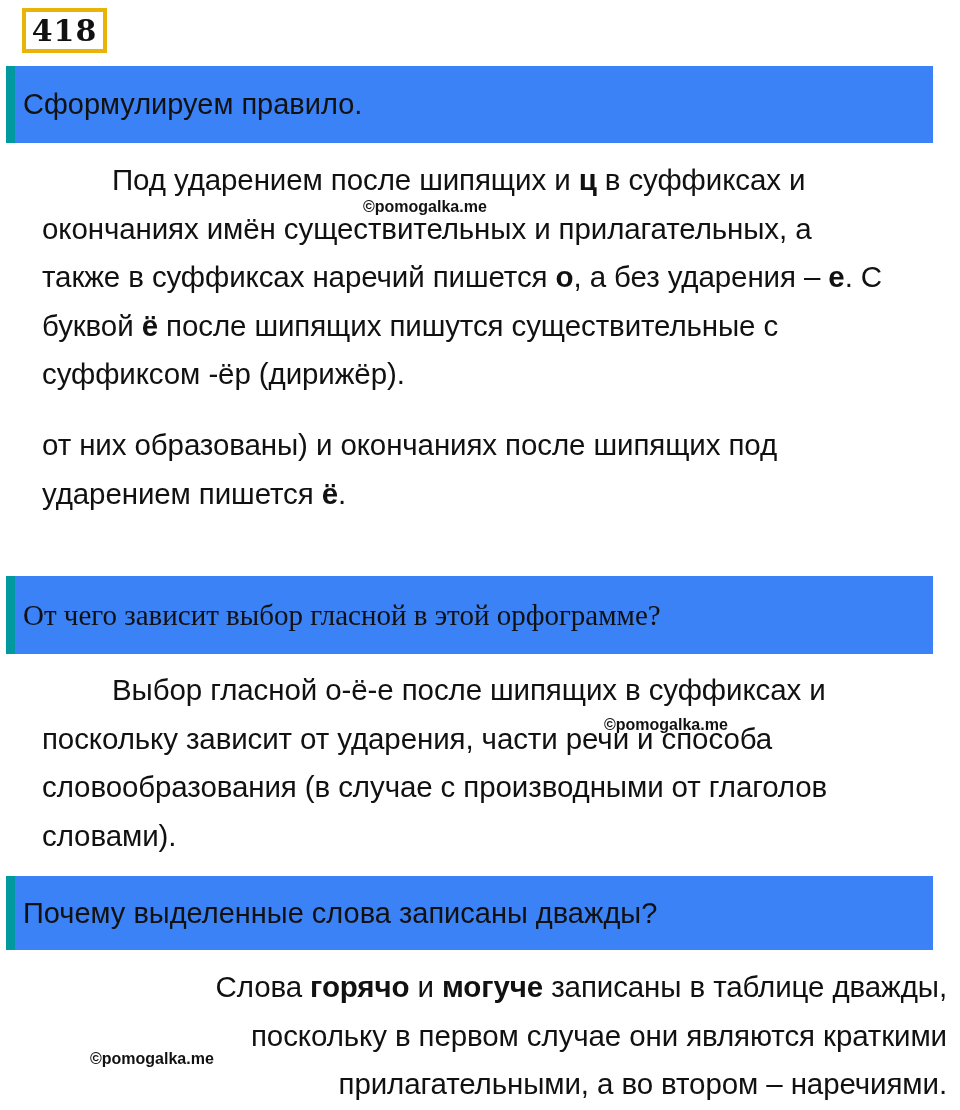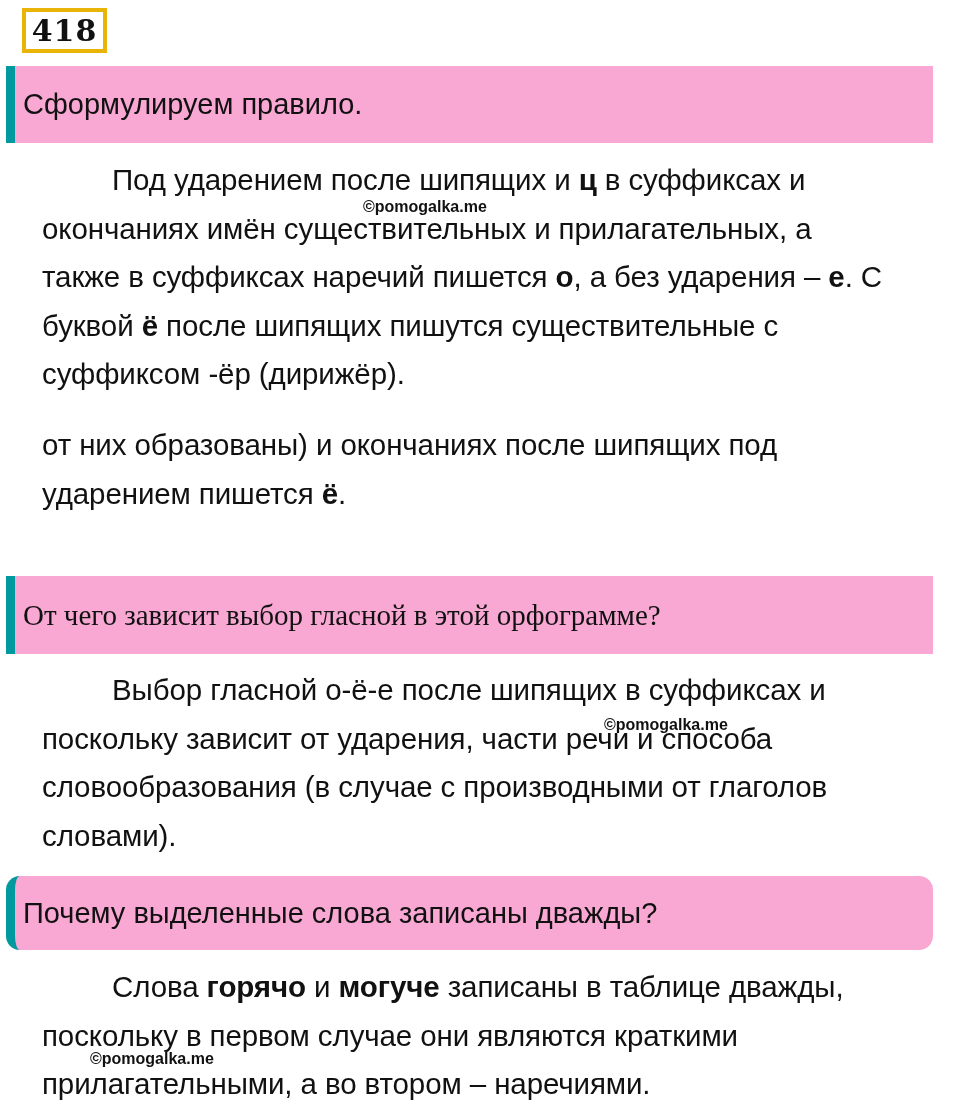--- a/index.html
+++ b/index.html
@@ -10,21 +10,21 @@
   }
   .task-number {
     position: absolute; left: 22px; top: 8px; width: 77px; height: 37px;
     border: 4px solid #eab308; box-sizing: content-box;
     font-family: "DejaVu Serif", "Liberation Serif", serif;
     font-weight: bold; font-size: 30px; line-height: 37px; text-align: center;
     letter-spacing: 1px;
   }
   .banner {
     position: absolute; left: 6px; width: 927px;
-    background: #f9a8d4; box-sizing: border-box;
+    background: #3b82f6; box-sizing: border-box;
     border-left: 9px solid #00999f;
     font-size: 29px; line-height: 1;
     display: flex; align-items: center; padding-left: 8px;
   }
   .para {
     position: absolute; left: 22px; width: 925px;
     font-size: 29.5px; line-height: 48.5px;
     letter-spacing: -0.1px;
   }
   .para .line { display: block; white-space: nowrap; margin-left: 20px; }
@@ -64,22 +64,22 @@
 </div>
 
 <div class="para" style="top:666px;">
     <span class="line indent">Выбор гласной о-ё-е после шипящих в суффиксах и</span>
     <span class="line">поскольку зависит от ударения, части речи и способа</span>
     <span class="line">словообразования (в случае с производными от глаголов</span>
     <span class="line">словами).</span>
   </div>
 <div class="watermark" style="left:604px;top:717px;">©pomogalka.me</div>
 
-<div class="banner" style="top:876px;height:74px;border-radius:14px;">
+<div class="banner" style="top:876px;height:74px;">
   <span>Почему выделенные слова записаны дважды?</span>
 </div>
 
-<div class="para" style="top:963px;">
+<div class="para" style="top:963px;text-align:right;">
     <span class="line indent">Слова <b>горячо</b> и <b>могуче</b> записаны в таблице дважды,</span>
     <span class="line">поскольку в первом случае они являются краткими</span>
     <span class="line">прилагательными, а во втором – наречиями.</span>
   </div>
 <div class="watermark" style="left:90px;top:1051px;">©pomogalka.me</div>
 
 </body></html>

